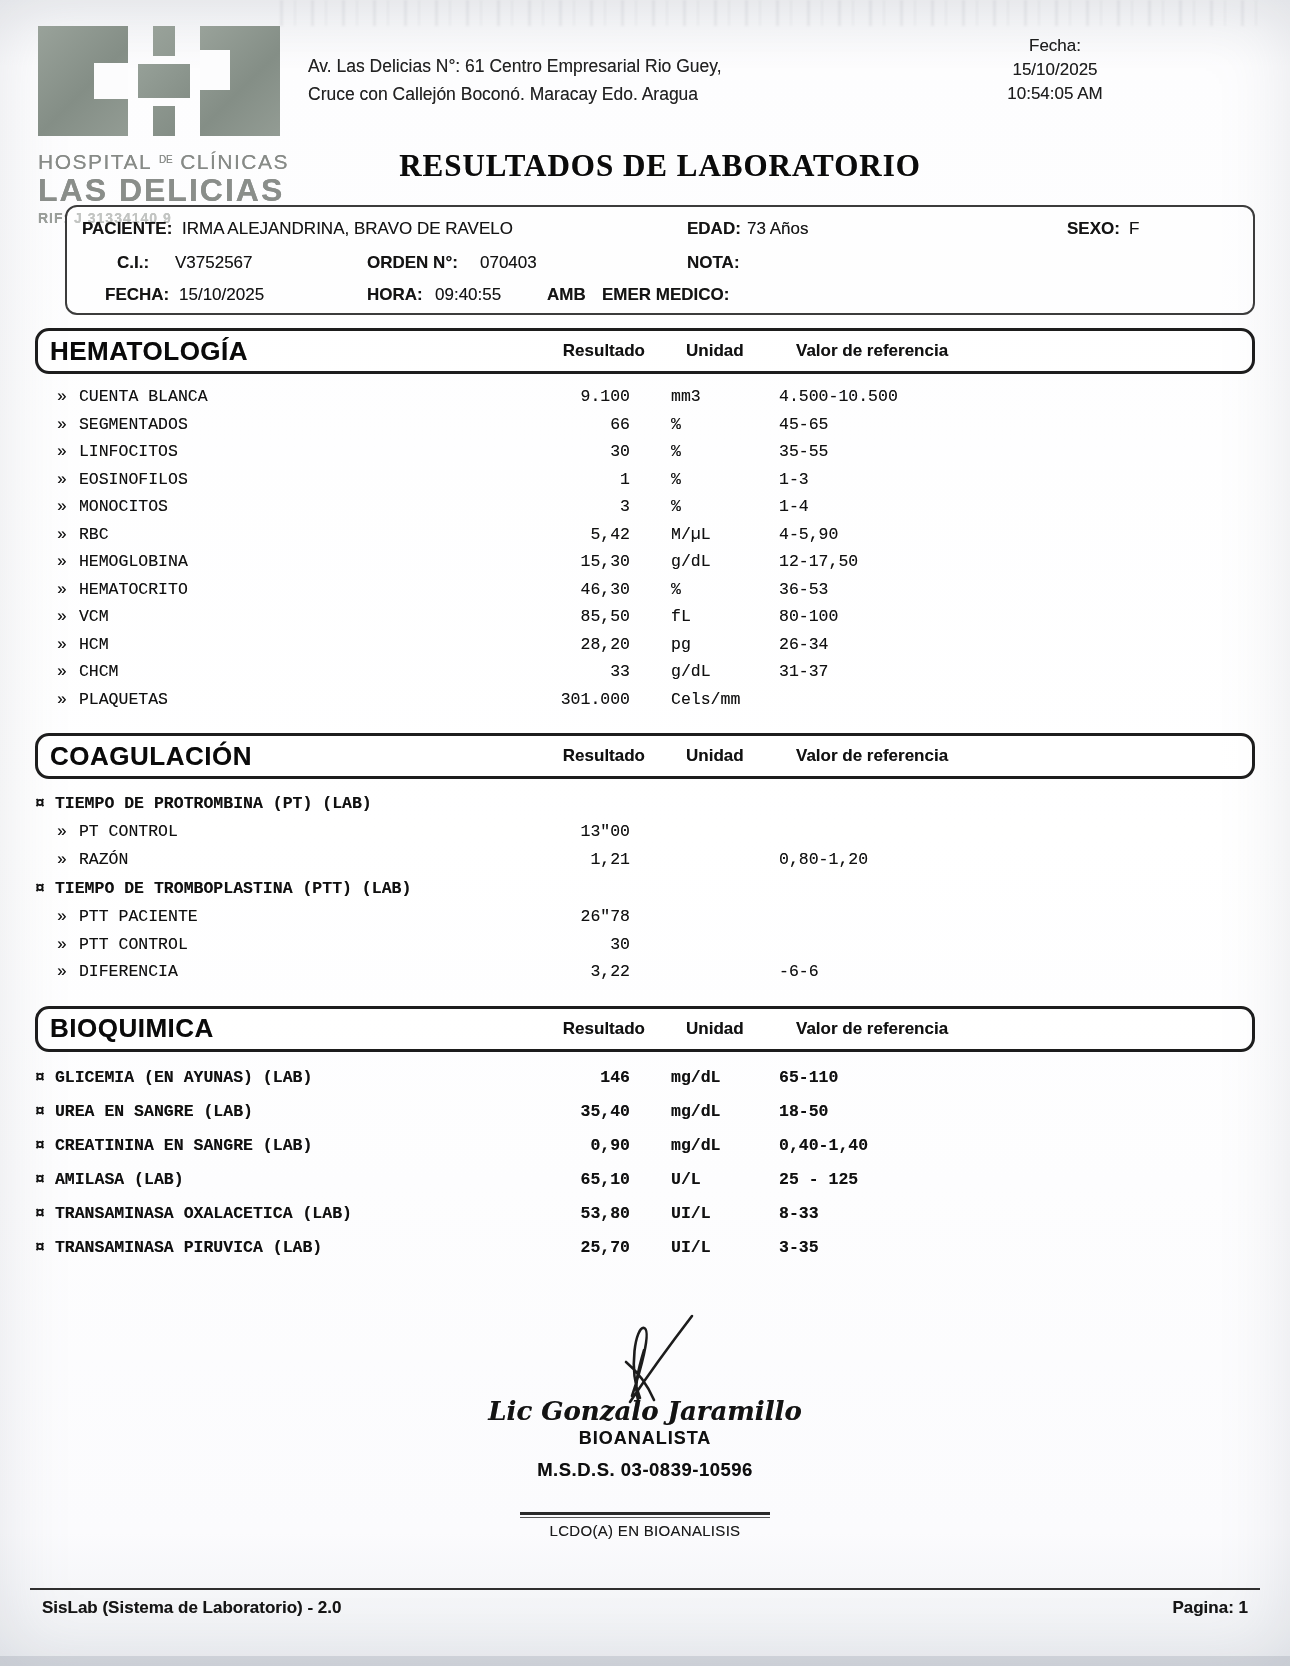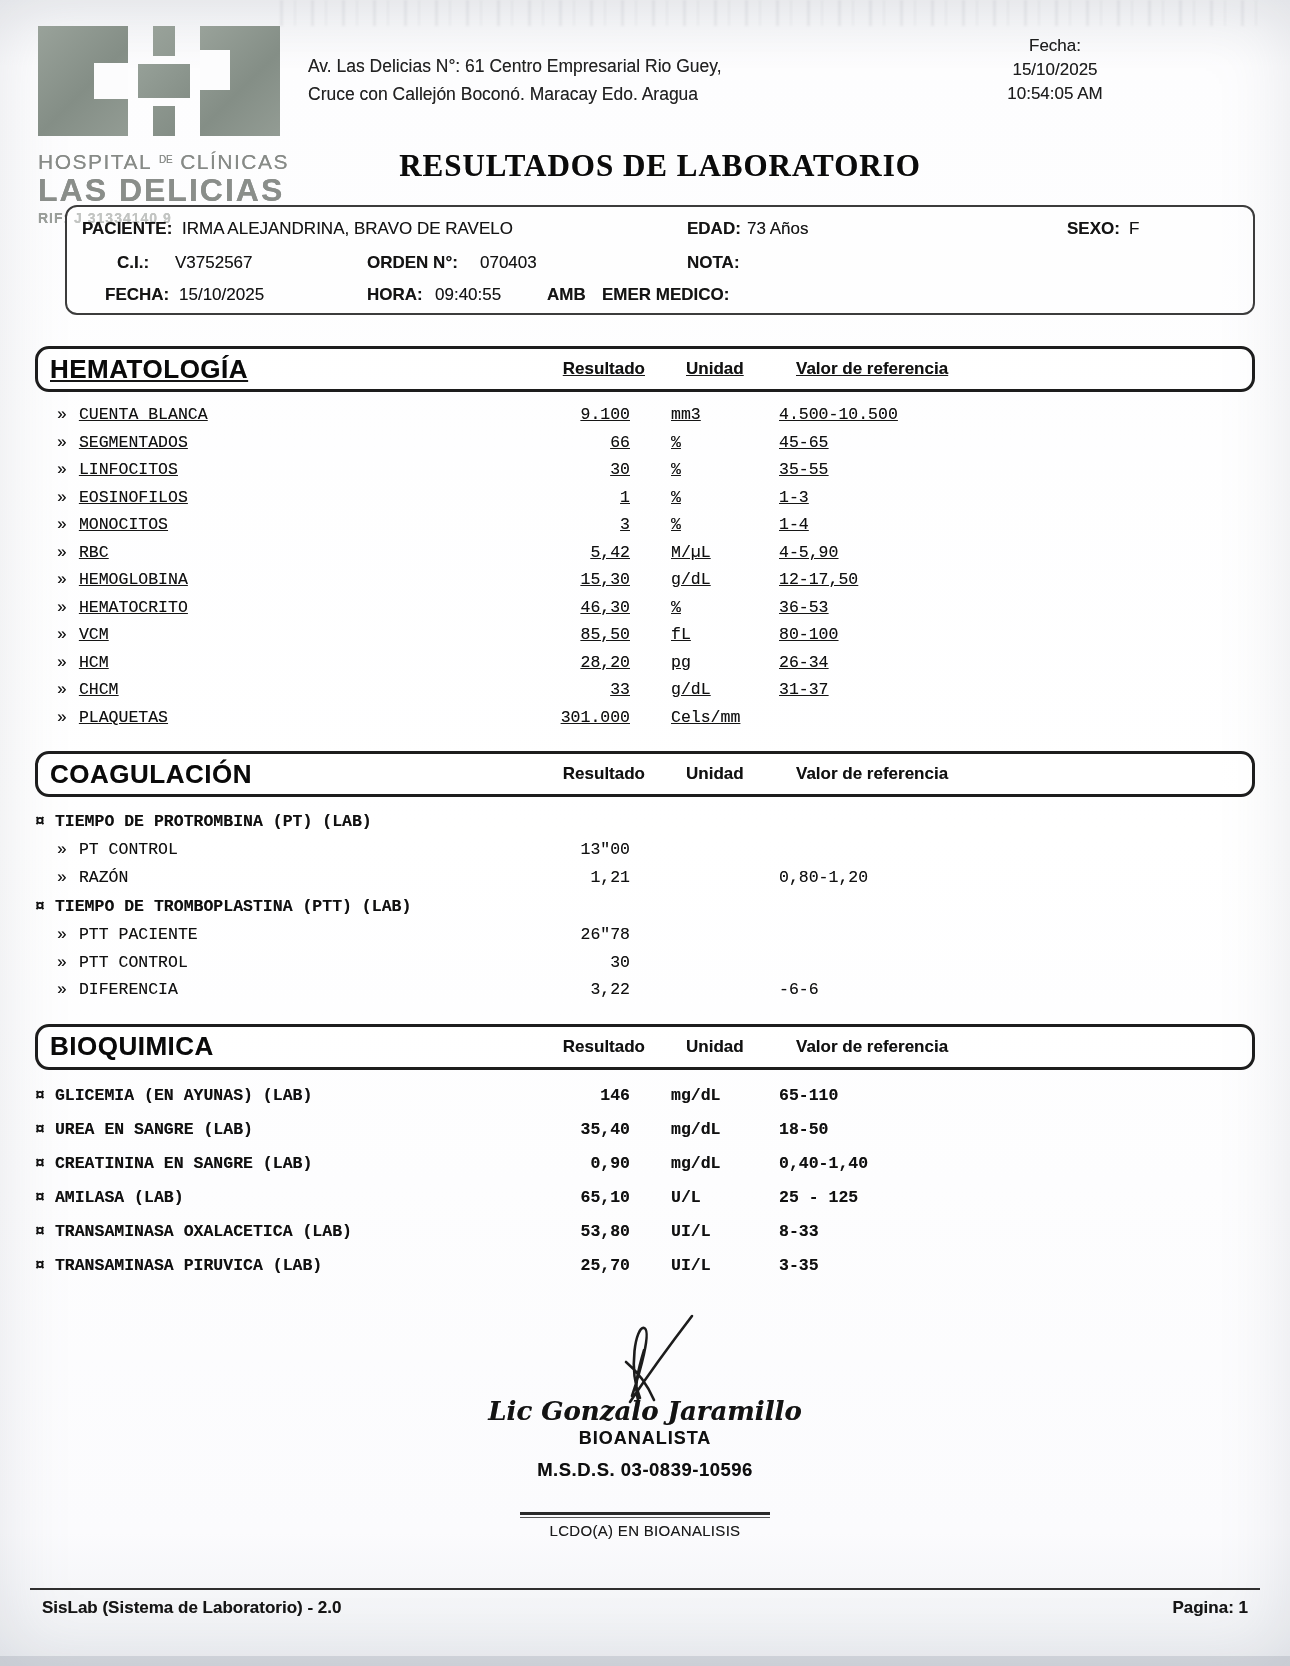--- a/index.html
+++ b/index.html
@@ -51,21 +51,21 @@
   
   .content{position:absolute;left:35px;top:205px;width:1220px;}
 
   .patient-box{
     position:relative;height:106px;border:2.5px solid #3c3c3c;border-radius:12px;background:rgba(255,255,255,0.4);margin-left:30px;
   }
   .patient-box span{position:absolute;font-size:17px;white-space:nowrap;color:#141414;}
   .pl{font-weight:bold;}
 
   .section{margin-top:20px;}
-  .section:first-of-type{margin-top:31px;text-decoration:underline;}
+  .section:first-of-type{margin-top:13px;}
   .section-box{
     height:40px;border:3px solid #1d1d1d;border-radius:14px;background:rgba(255,255,255,0.5);
     display:grid;grid-template-columns:455px 140px 149px 1fr;align-items:center;padding:0 12px;
   }
   .section-title{font-size:26px;font-weight:bold;letter-spacing:0.5px;color:#0a0a0a;}
   .col-h{font-size:17px;font-weight:bold;color:#111;}
   .col-h.res{text-align:right;}
   .col-h.uni{padding-left:41px;}
   .col-h.ref{padding-left:2px;}
 

